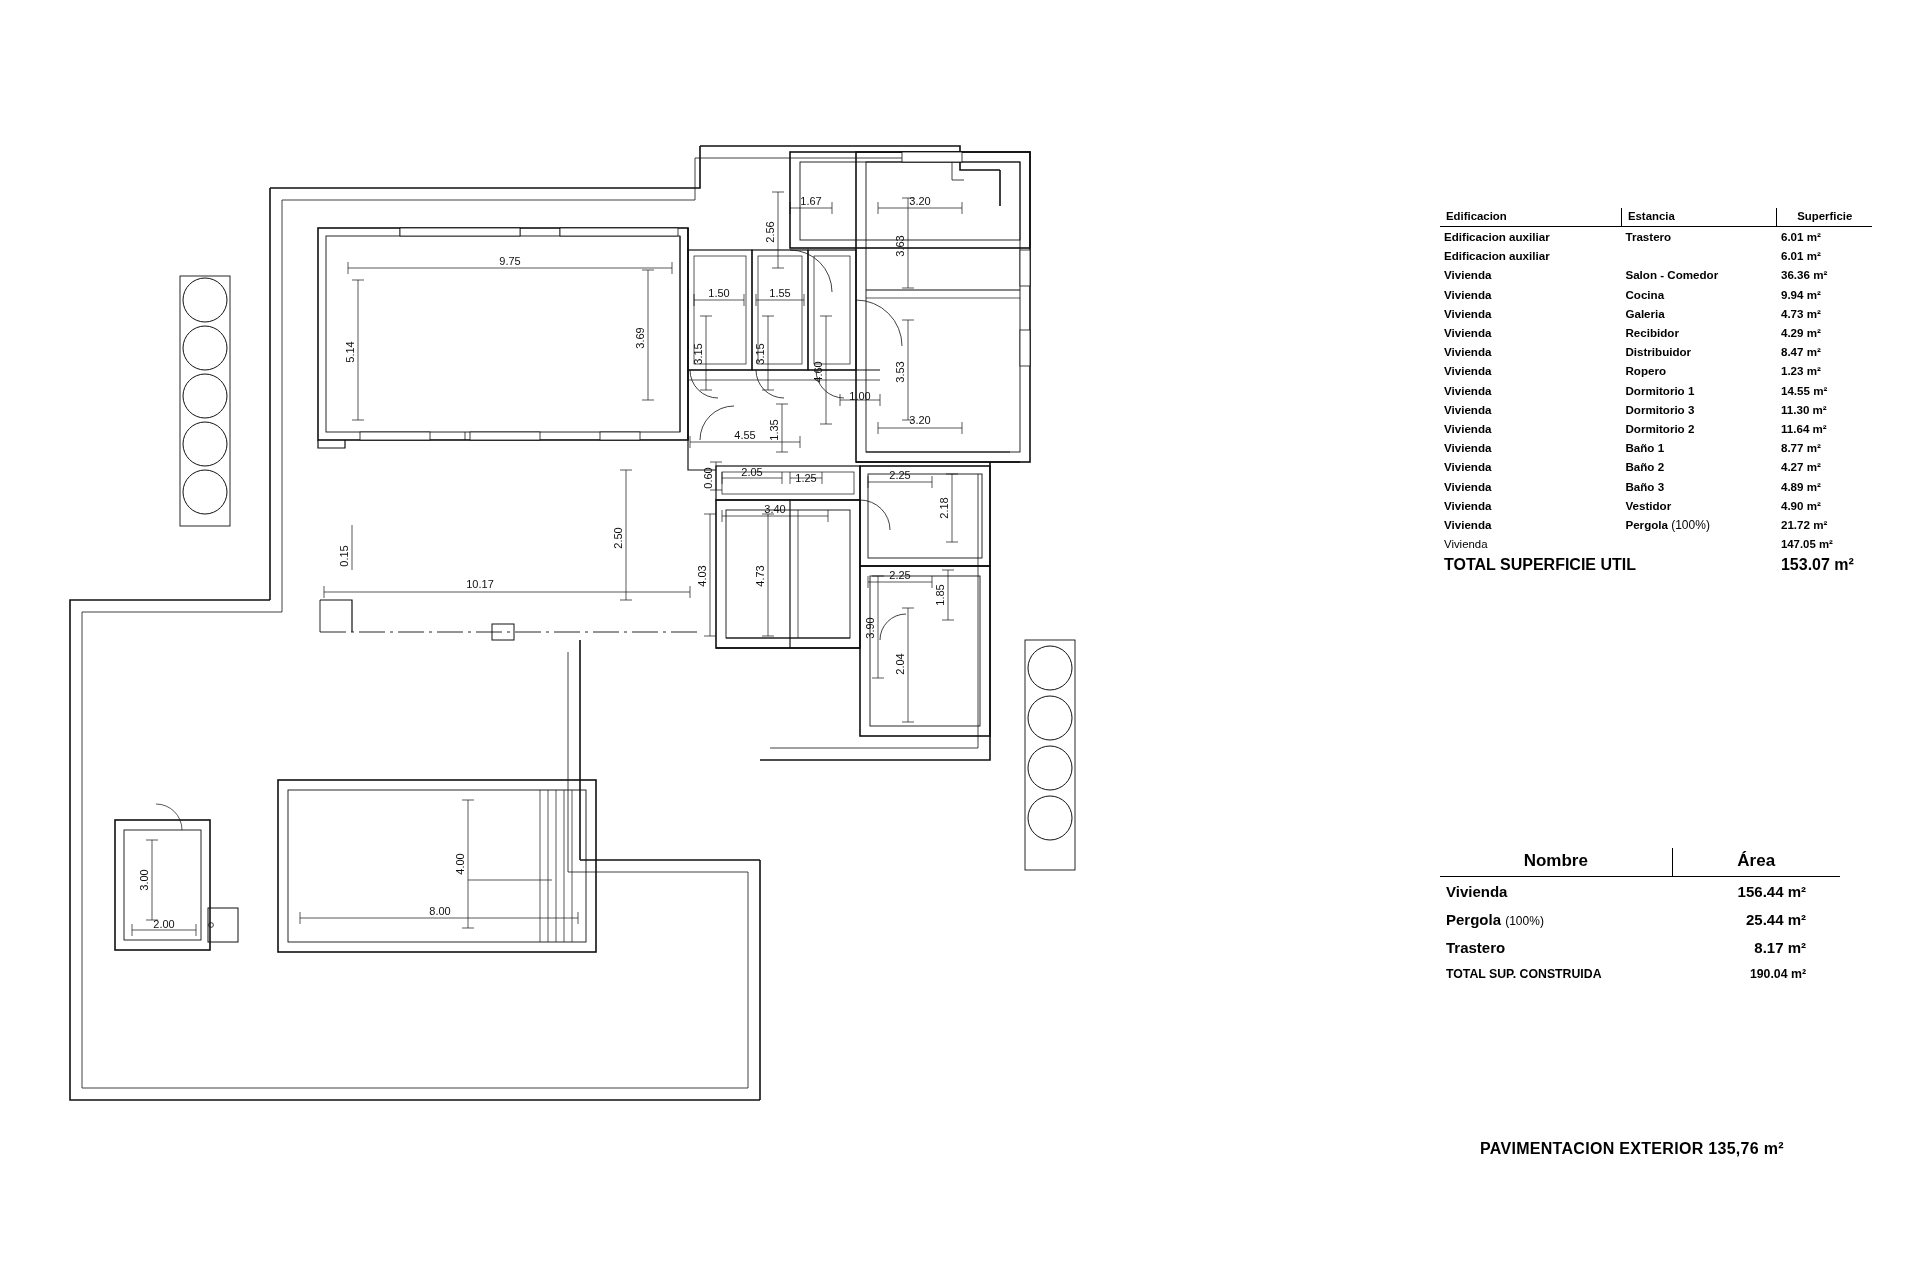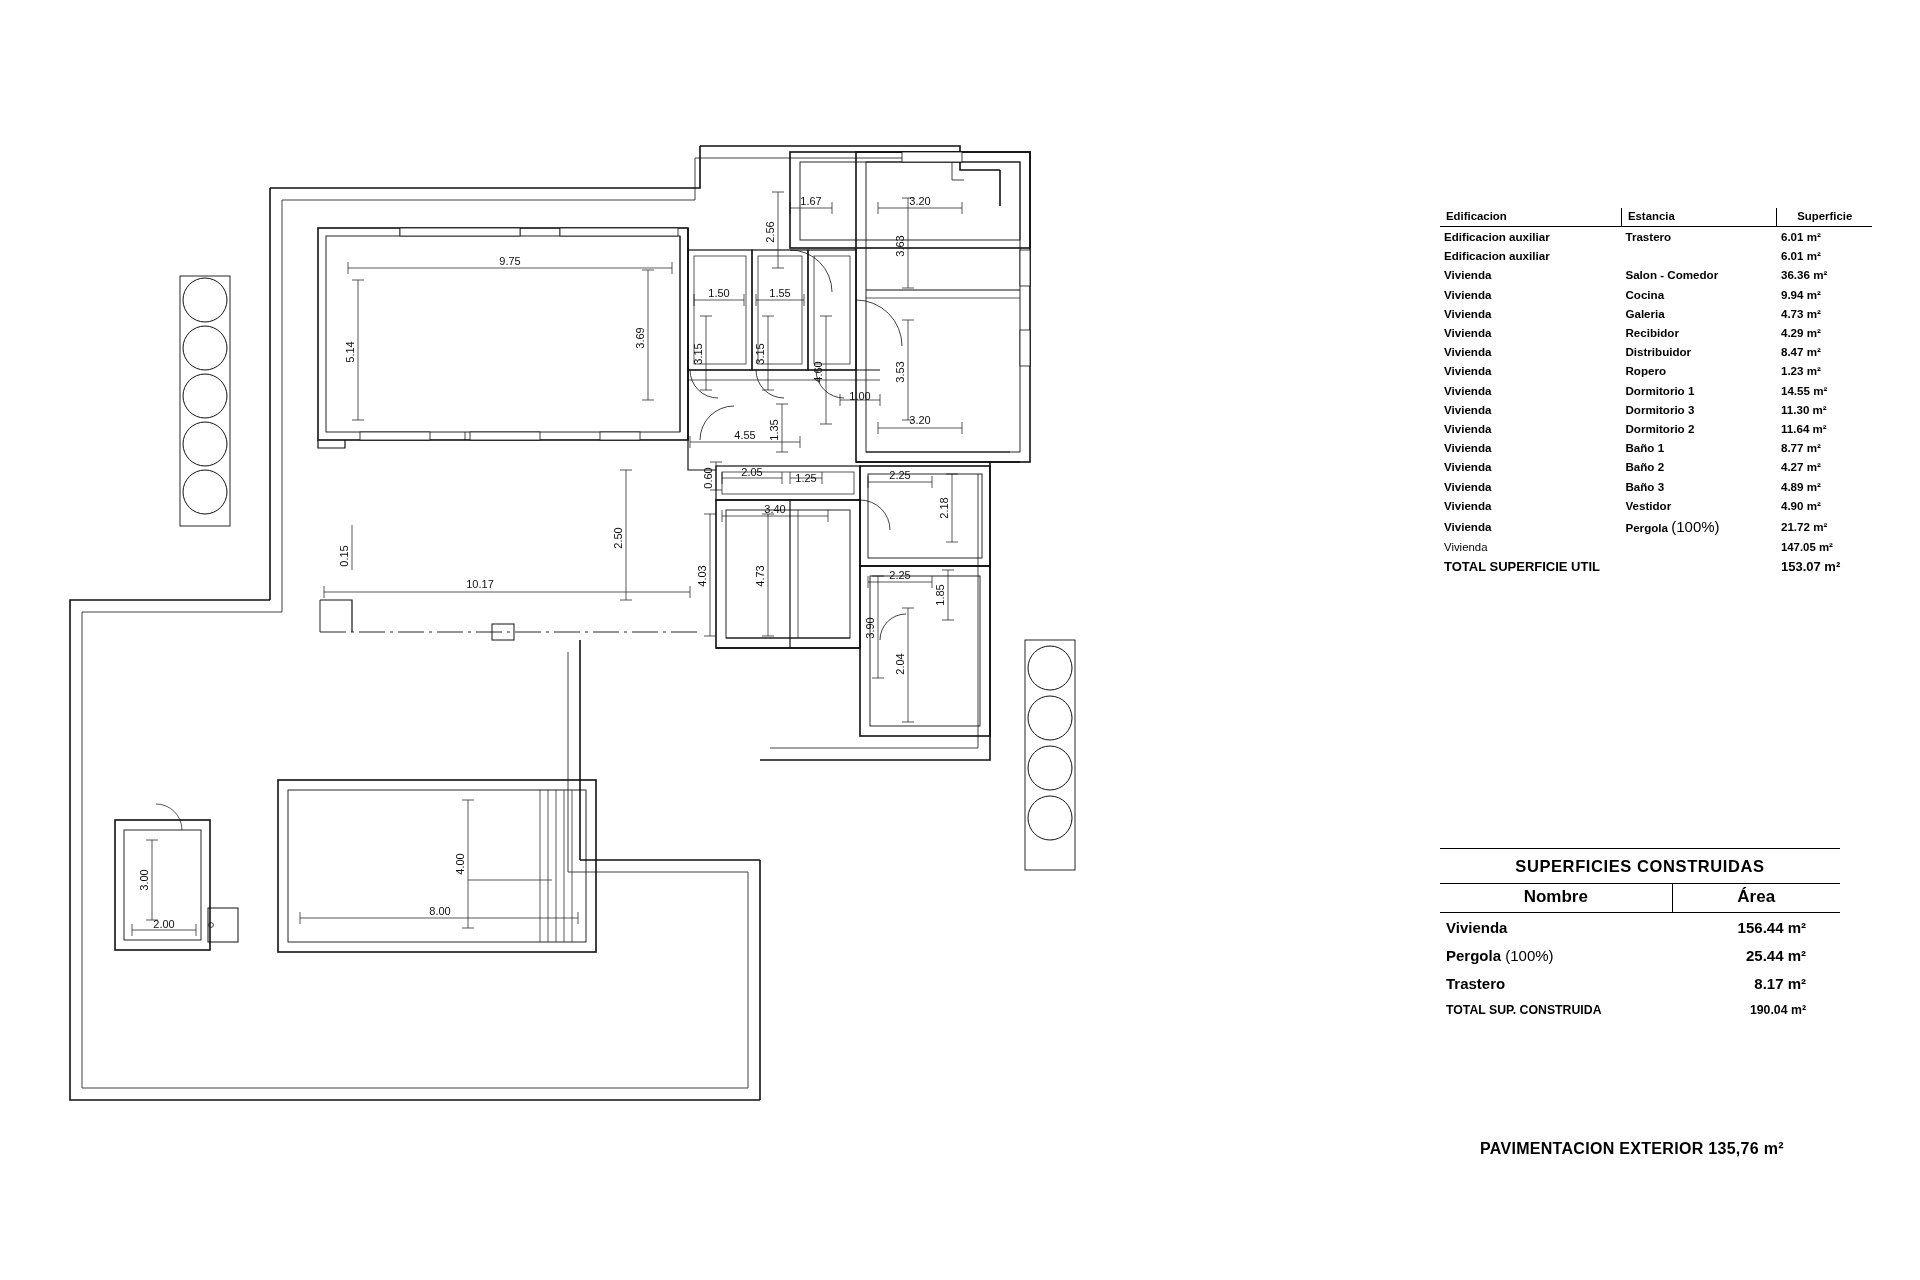--- a/index.html
+++ b/index.html
@@ -67,27 +67,27 @@
     border-bottom: 1.4px solid #000;
     padding-bottom: 4px;
     padding-top: 2px;
   }
   table.t thead th.l { text-align: left; padding-left: 6px;}
   .col-div { border-left: 1px solid #000; }
   td.bold, th.bold { font-weight: bold; }
   td.num { font-weight: bold; }
   .row-total td {
     font-weight: bold;
-    font-size: 13px;
+    font-size: 16px;
     padding-top: 4px;
   }
   .row-sub td {
     font-size: 11.4px;
   }
-  .small-pct { font-size: 15px; font-weight: normal; }
+  .small-pct { font-size: 12px; font-weight: normal; }
 
   
   #construidas-table table.t2 {
     width: 100%;
     border-collapse: collapse;
     font-size: 14px;
   }
   #construidas-table table.t2 th {
     font-size: 17px;
     font-weight: bold;
@@ -495,23 +495,20 @@
         </tr>
         <tr class="row-total">
           <td colspan="2">TOTAL SUPERFICIE UTIL</td>
           <td>153.07 m²</td>
         </tr>
       </tbody>
     </table>
   </div>
 
   <div class="table-block" id="construidas-table">
-    <div class="tbl-title-wrap">
-      <span class="tbl-title">SUPERFICIES CONSTRUIDAS</span>
-    </div>
     <table class="t2">
       <thead>
         <tr>
           <th style="width:58%">Nombre</th>
           <th class="col-div" style="width:42%">Área</th>
         </tr>
       </thead>
       <tbody>
         <tr>
           <td>

